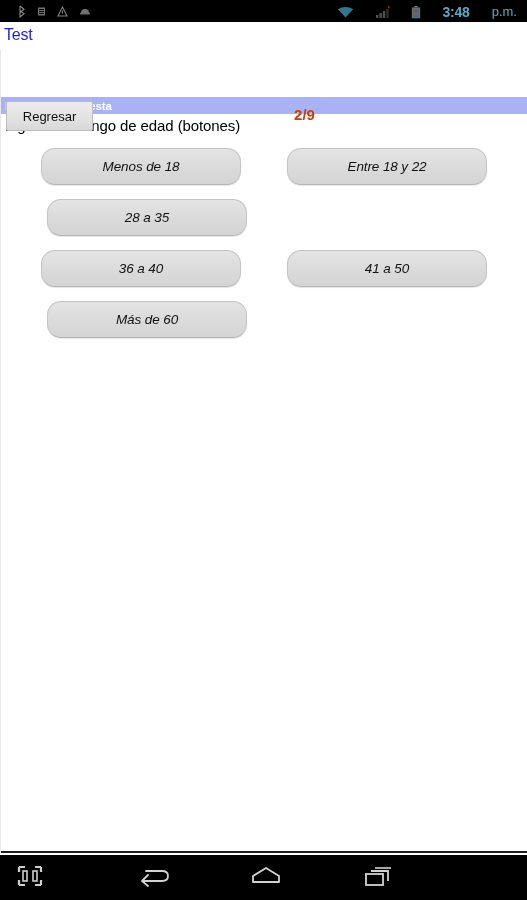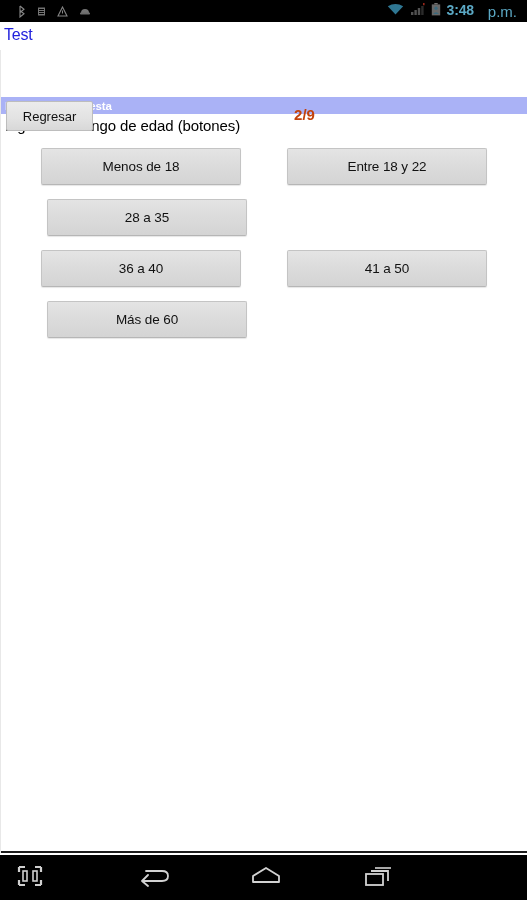--- a/index.html
+++ b/index.html
@@ -29,40 +29,40 @@
     box-sizing: border-box;
   }
   .status-left {
     display: flex;
     align-items: center;
     gap: 11px;
     padding-left: 12px;
   }
   .status-right {
     display: flex;
-    align-items: flex-start;
-    gap: 6px;
+    align-items: flex-end;
+    gap: 21px;
     padding-right: 4px;
   }
   .sb-icon {
     display: inline-block;
     opacity: .75;
     line-height: 0;
   }
   .sb-time {
     color: #5ba8c4;
     font-size: 14px;
     font-weight: bold;
     letter-spacing: -.2px;
     line-height: 1;
   }
   .sb-ampm {
     color: #5ba8c4;
-    font-size: 15px;
-    margin-left: 8px;
+    font-size: 13px;
+    margin-left: 1px;
   }
 
   
   .app-title-bar {
     position: absolute;
     top: 22px; left: 0;
     width: 527px;
     height: 28px;
     background: #ffffff;
   }
@@ -122,29 +122,30 @@
   }
   .btn-row {
     display: flex;
     height: 51px;
   }
   .opt-btn {
     height: 37px;
     background: linear-gradient(180deg, #e4e4e4 0%, #dcdcdc 45%, #d4d4d4 100%);
     border: 1px solid #c4c4c4;
     border-bottom: 1px solid #b6b6b6;
-    border-radius: 2px;
+    border-radius: 14px;
     box-shadow: 0 1px 1px rgba(0,0,0,0.10);
     font-family: "Liberation Sans", sans-serif;
     font-size: 13.5px;
     color: #111111;
     cursor: pointer;
     padding: 4px;
     box-sizing: border-box;
     letter-spacing: -0.1px;
+    font-style: italic;
   }
   .opt-btn.left {
     width: 200px;
     margin-left: 40px;
   }
   .opt-btn.right {
     width: 200px;
     margin-left: 46px;
   }
 

